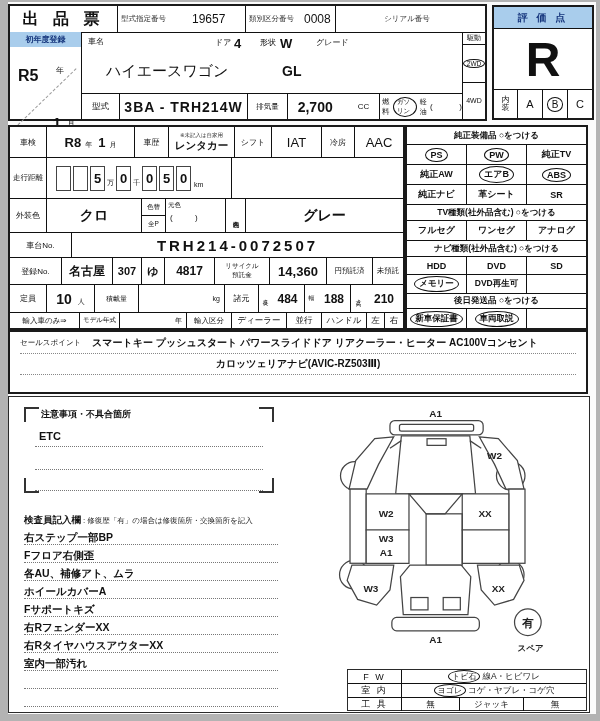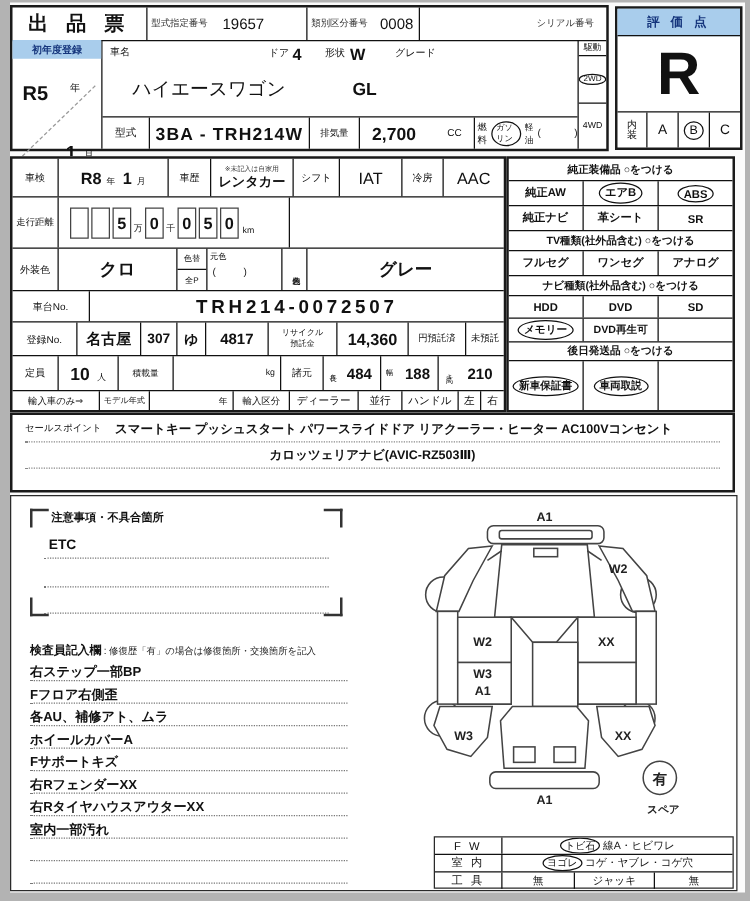--- a/index.html
+++ b/index.html
@@ -29,27 +29,27 @@
 <body>
 
 <div class="sheet">
   <div class="page"></div>
 
   <div class="bx" style="left:8px;top:4px;width:479px;height:117px">
     <div class="fx bb" style="height:26px">
       <div class="cell" style="width:107px;font-size:16px;letter-spacing:5px;font-weight:bold">出 品 票</div>
       <div class="cell br" style="width:129px;justify-content:flex-start;border-left:1px solid #111">
         <span style="font-size:7.5px;color:#333;margin-left:3px">型式指定番号</span>
-        <span style="font-size:12px;margin-left:12px">19657</span>
+        <span style="font-size:12px;margin-left:26px">19657</span>
       </div>
       <div class="cell br" style="width:90px;justify-content:flex-start">
         <span style="font-size:7.5px;color:#333;margin-left:3px">類別区分番号</span>
         <span style="font-size:12px;margin-left:10px">0008</span>
       </div>
-      <div class="cell" style="flex:1;justify-content:flex-end">
+      <div class="cell" style="flex:1;justify-content:center">
         <span style="font-size:7.5px;color:#333;margin-left:3px">シリアル番号</span>
         <span style="font-size:12px;margin-left:10px"></span>
       </div>
     </div>
 
     <div class="abs" style="left:0;top:26px;width:72px;height:87px;border-right:1px solid #111;box-sizing:border-box">
       <div class="cell blue" style="height:15px;font-size:8px">初年度登録</div>
       <div class="abs" style="left:0;top:15px;right:0;bottom:0;position:relative;height:72px">
         <span class="abs b" style="left:8px;top:5px;font-size:16px">R5</span>
         <span class="abs" style="left:46px;top:3px;font-size:8px">年</span>
@@ -215,20 +215,31 @@
       <div class="cell br" style="width:55px;font-size:8.5px">ディーラー</div>
       <div class="cell br" style="width:35px;font-size:8.5px">並行</div>
       <div class="cell br" style="width:45px;font-size:8.5px">ハンドル</div>
       <div class="cell br" style="width:18px;font-size:8.5px">左</div>
       <div class="cell" style="flex:1;font-size:8.5px">右</div>
     </div>
   </div>
 
   <div class="bx col" style="left:405px;top:125px;width:183px;height:205px">
     <div class="cell bb b" style="height:18px;font-size:8.5px">純正装備品  ○をつける</div>
+    <div class="fx bb" style="height:19px">
+      <div class="cell br" style="flex:1">
+          <span class="b circled" style="font-size:9px">PS</span>
+        </div>
+      <div class="cell br" style="flex:1">
+          <span class="b circled" style="font-size:9px">PW</span>
+        </div>
+      <div class="cell" style="flex:1">
+          <span class="b" style="font-size:9px">純正TV</span>
+        </div>
+    </div>
     <div class="fx bb" style="height:19px">
       <div class="cell br" style="flex:1">
           <span class="b" style="font-size:9px">純正AW</span>
         </div>
       <div class="cell br" style="flex:1">
           <span class="b circled" style="font-size:9px">エアB</span>
         </div>
       <div class="cell" style="flex:1">
           <span class="b circled" style="font-size:9px">ABS</span>
         </div>

